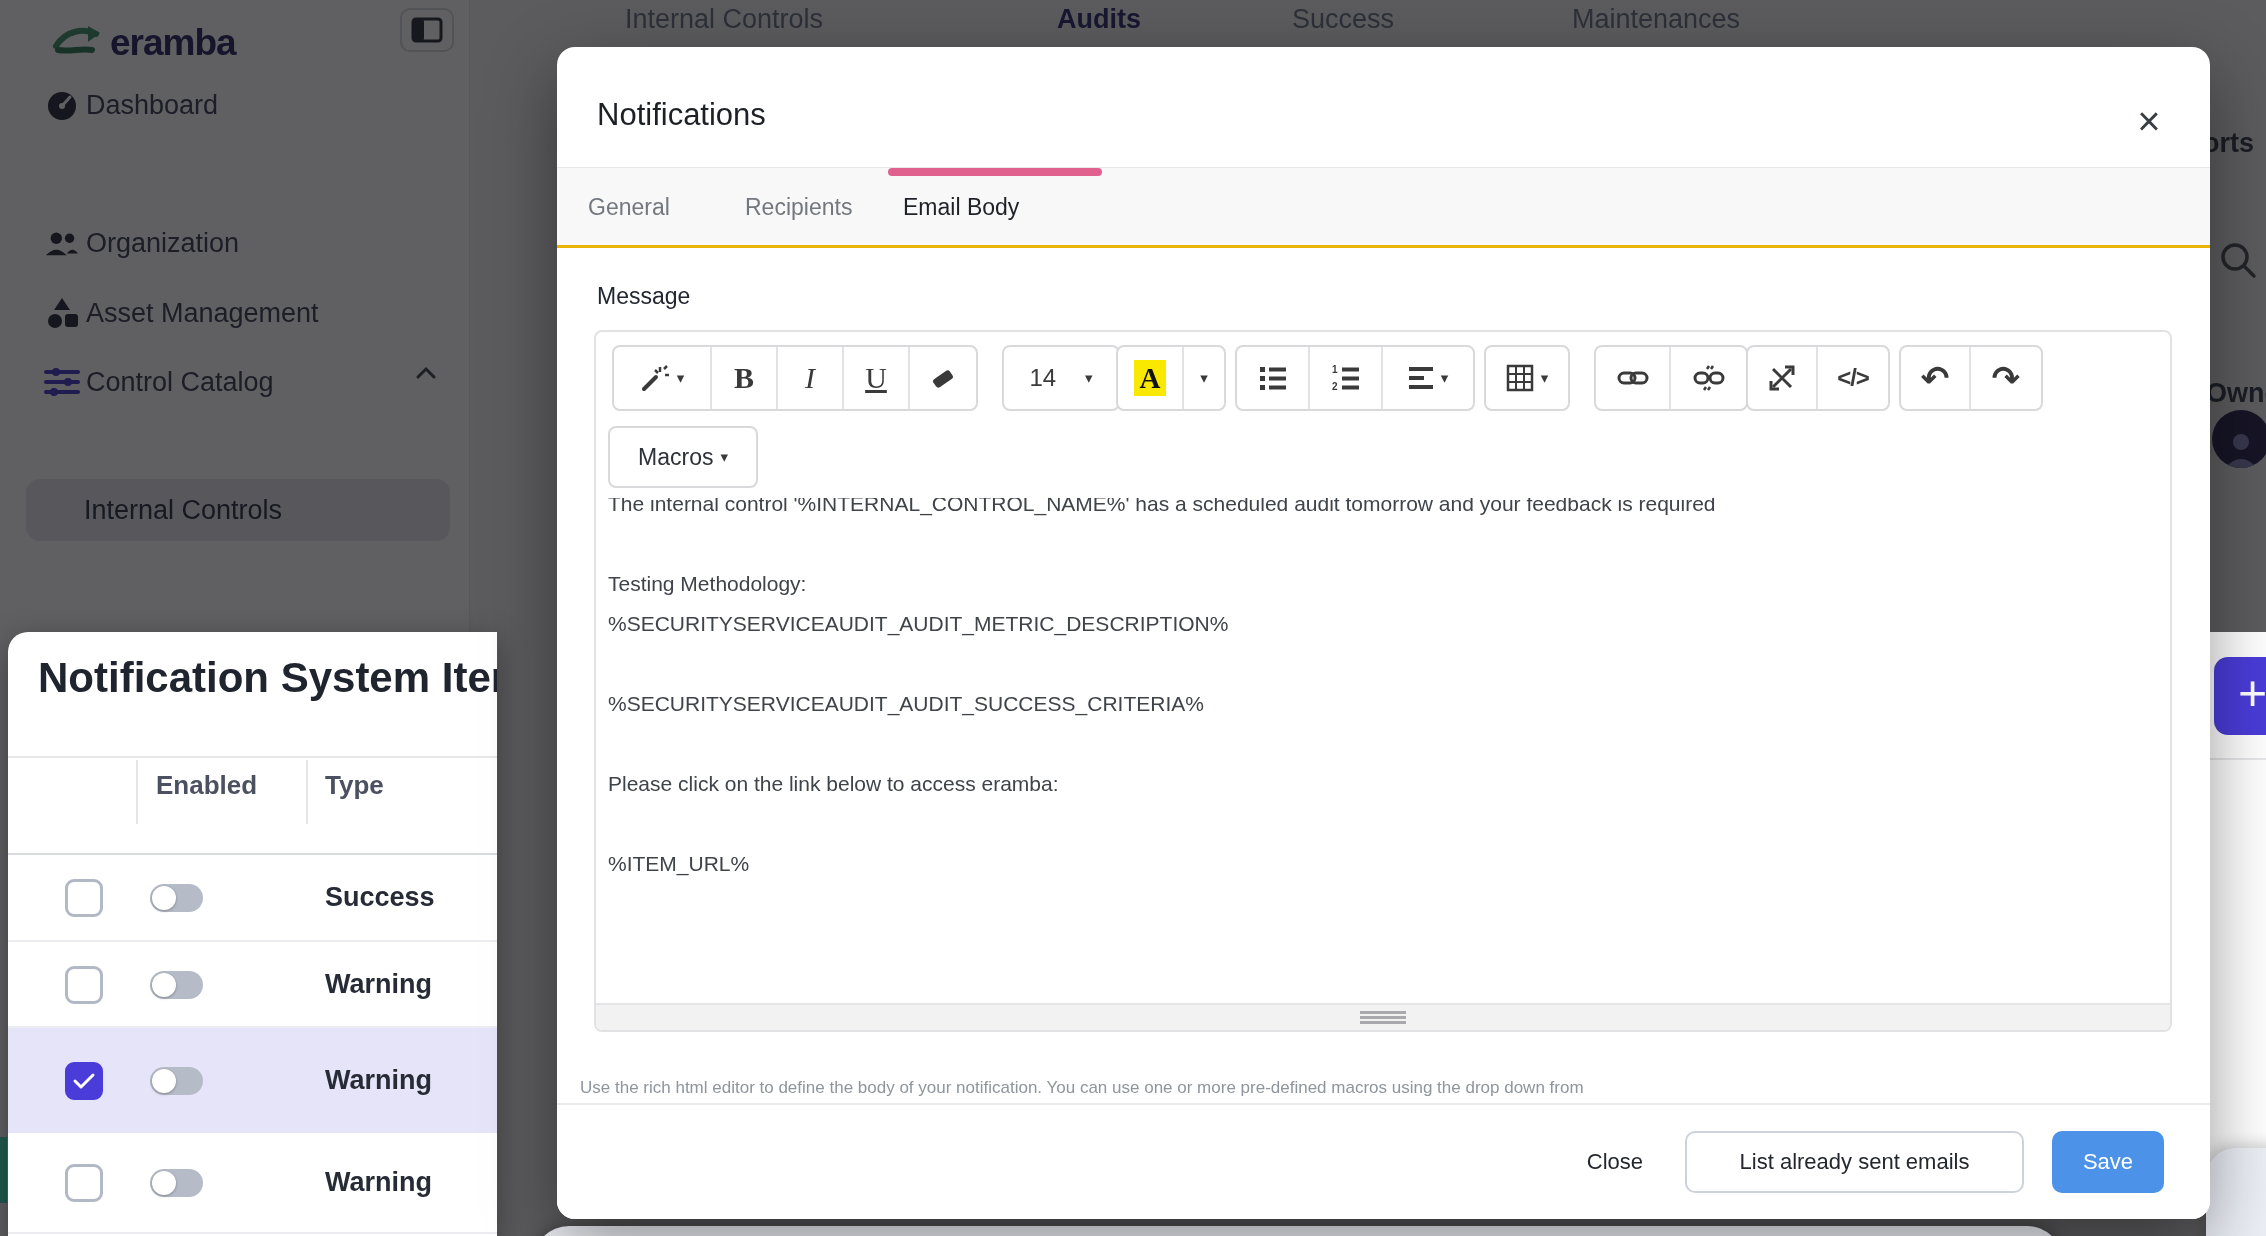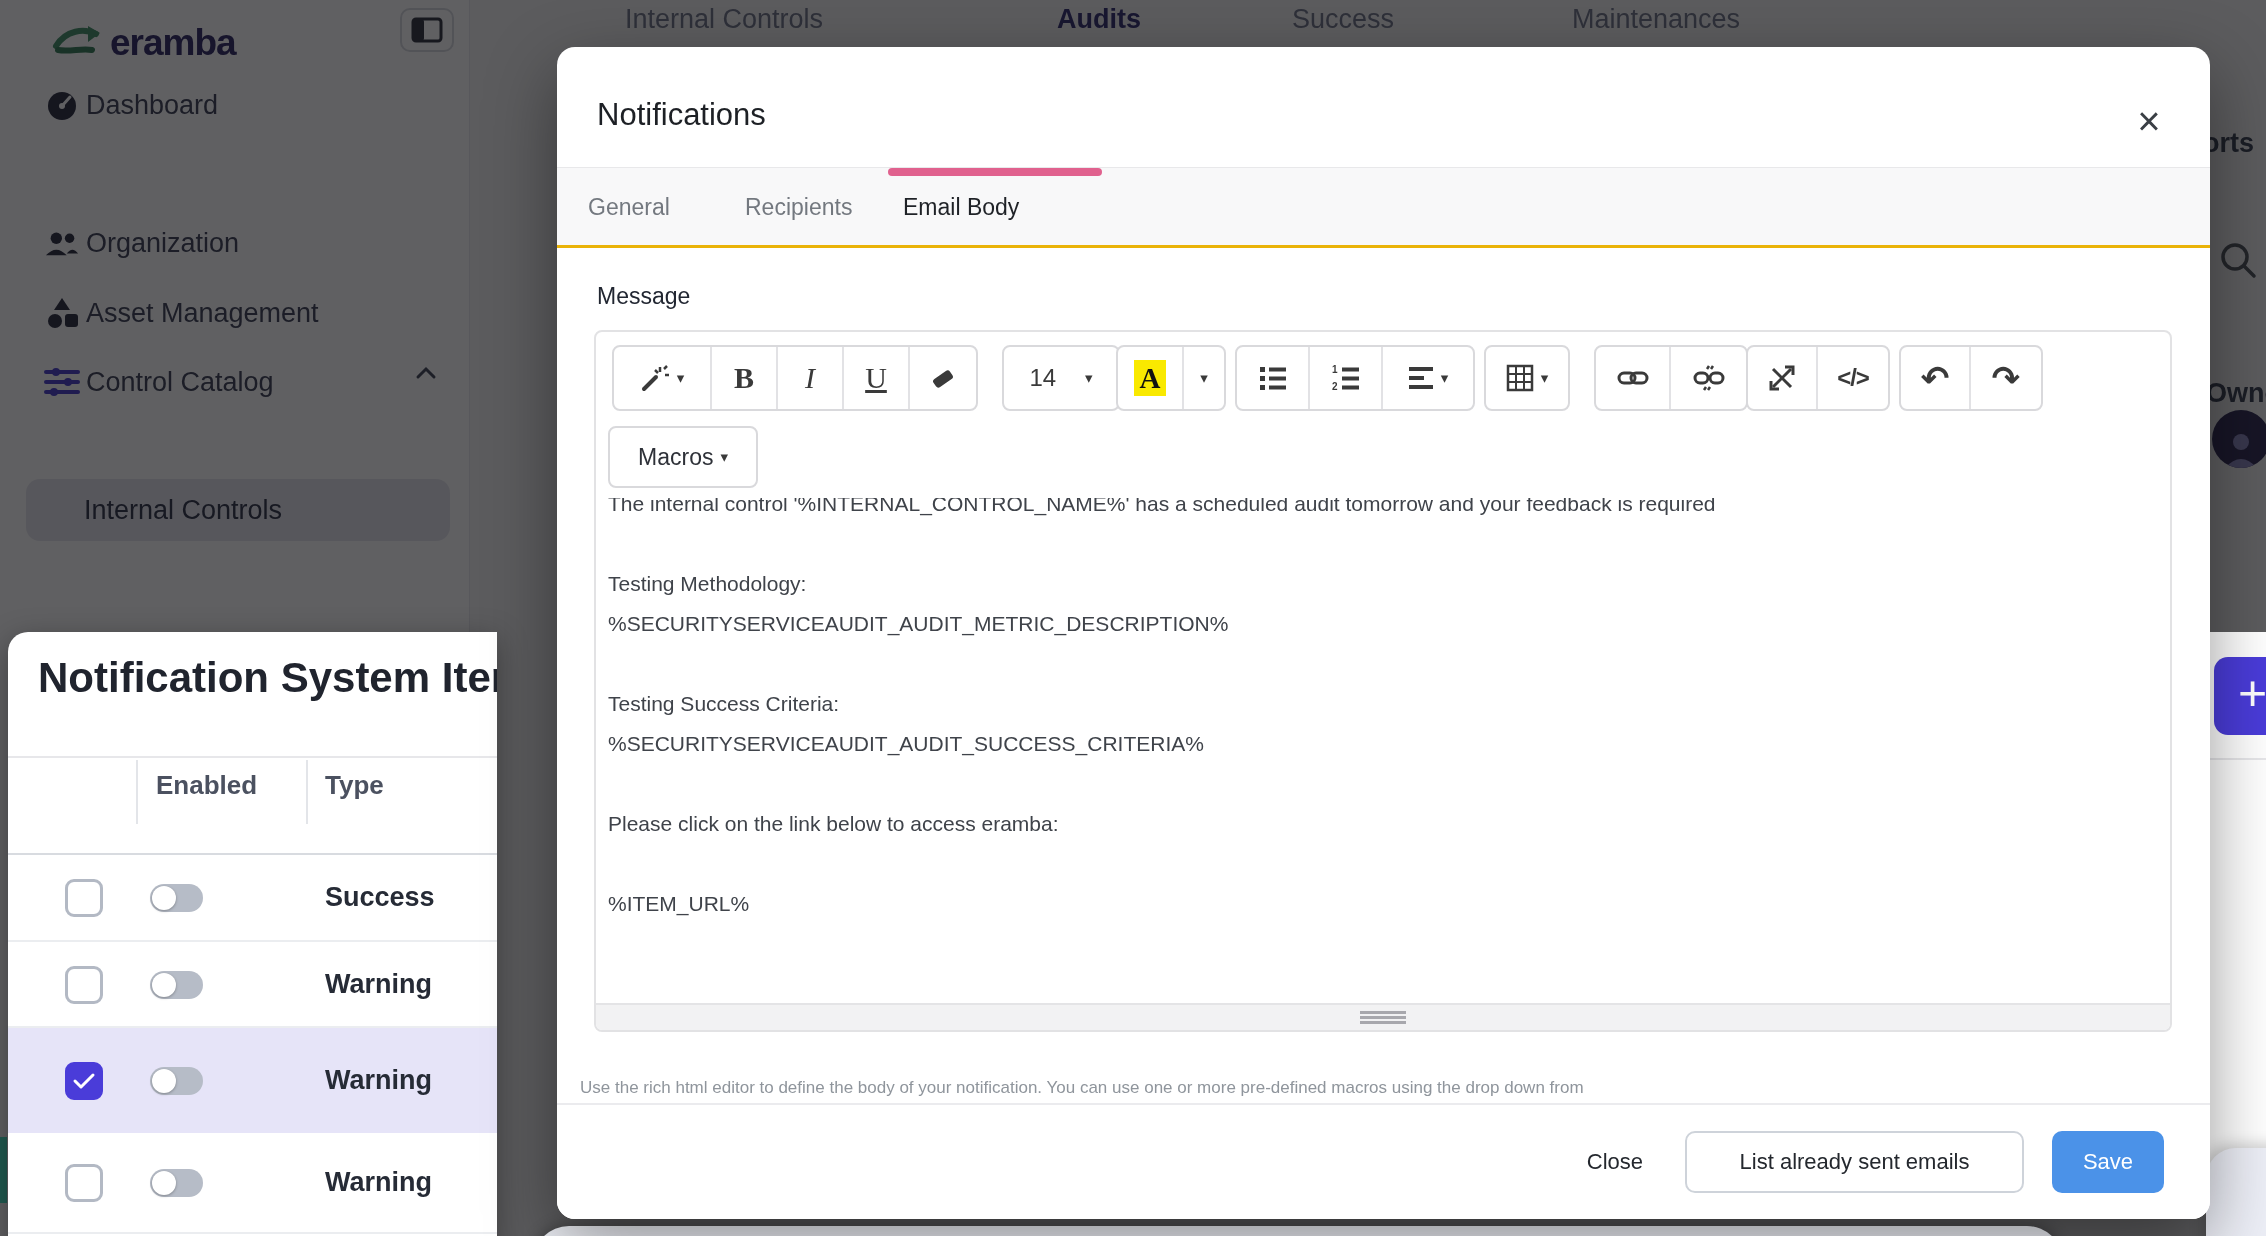--- a/index.html
+++ b/index.html
@@ -384,21 +384,20 @@
         <span class="caret">▾</span>
     </div>
 
     <div id="edit-area">
       <div id="edit-content">
           <div class="body-line">The internal control '%INTERNAL_CONTROL_NAME%' has a scheduled audit tomorrow and your feedback is required</div>
           <div class="body-line">&nbsp;</div>
           <div class="body-line">Testing Methodology:</div>
           <div class="body-line">%SECURITYSERVICEAUDIT_AUDIT_METRIC_DESCRIPTION%</div>
           <div class="body-line">&nbsp;</div>
-          <div class="body-line">Testing Success Criteria:</div>
           <div class="body-line">%SECURITYSERVICEAUDIT_AUDIT_SUCCESS_CRITERIA%</div>
           <div class="body-line">&nbsp;</div>
           <div class="body-line">Please click on the link below to access eramba:</div>
           <div class="body-line">&nbsp;</div>
           <div class="body-line">%ITEM_URL%</div>
         </div>
     </div>
 
     <div id="statusbar">
       <div>

